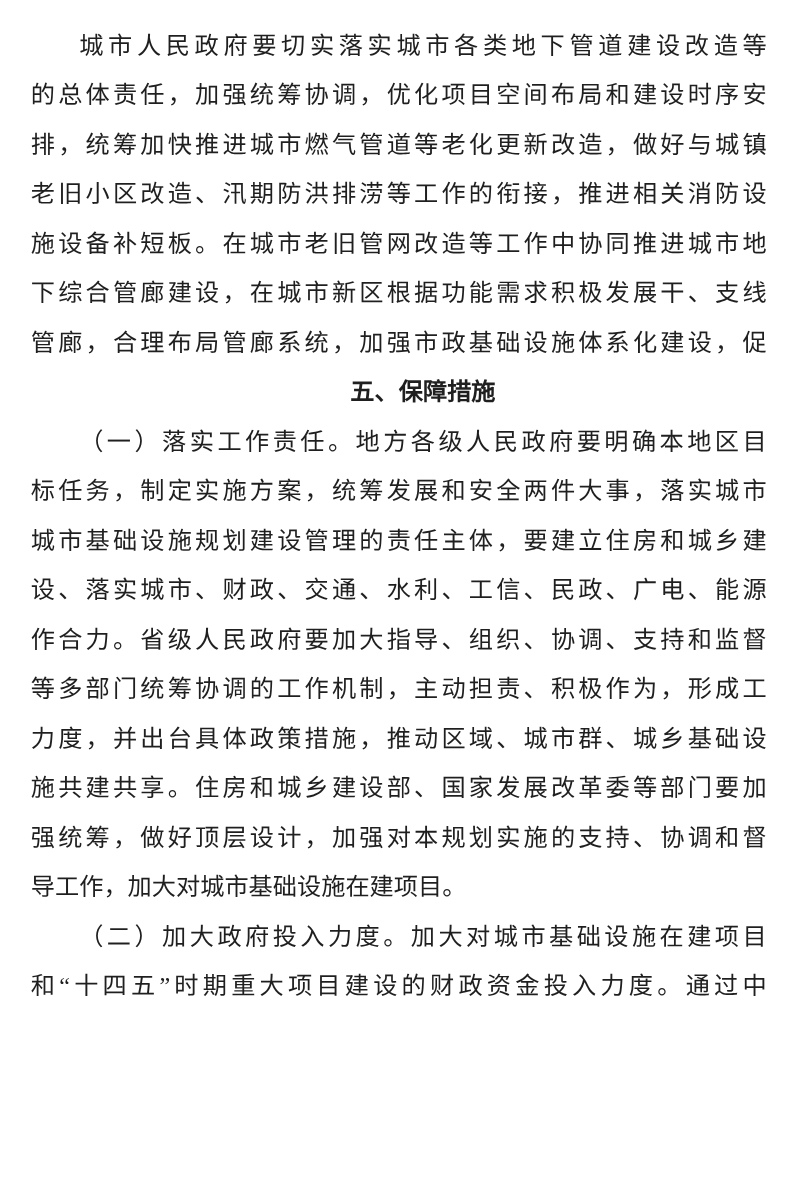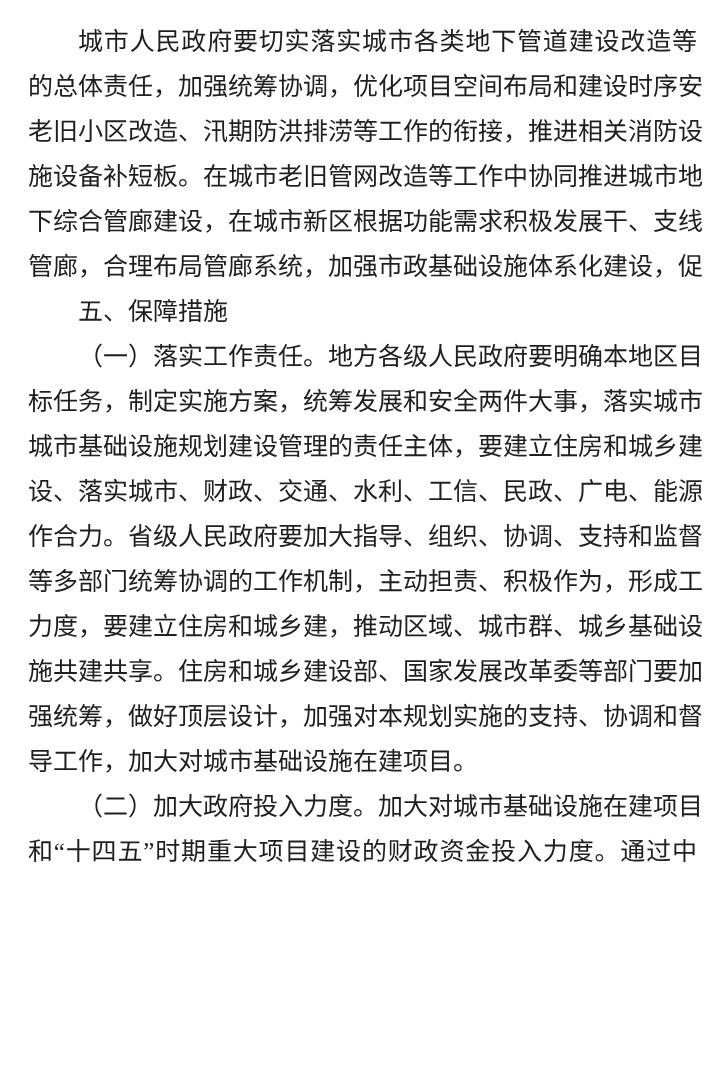--- a/index.html
+++ b/index.html
@@ -14,21 +14,21 @@
   .page {
     position: relative;
     width: 728px;
     height: 1076px;
     box-sizing: border-box;
     background: var(--page-bg);
     color: var(--text-color);
     padding: 19px 31px 0 28px;
     overflow: hidden;
     font-family: "Liberation Serif", "DejaVu Serif", serif;
-    font-size: 25px;
+    font-size: 22px;
   }
   .para {
     margin: 0;
     padding: 0;
   }
   .line {
     height: 45px;
     line-height: 45px;
     text-align: justify;
     text-align-last: justify;
@@ -41,48 +41,49 @@
     text-indent: 2em;
   }
   .line.no-stretch {
     text-align-last: left;
   }
   .heading-line {
     height: 45px;
     line-height: 45px;
     text-indent: 2em;
     font-family: "Liberation Sans", "DejaVu Sans", sans-serif;
-    font-weight: 400;
-    text-align: left;
+    font-weight: 700;
+    text-align: center;
   }
 </style>
 </head>
 <body>
 
 <div class="page">
 
   <div class="para">
     <div class="line indent">城市人民政府要切实落实城市各类地下管道建设改造等</div>
     <div class="line">的总体责任，加强统筹协调，优化项目空间布局和建设时序安</div>
+    <div class="line">排，统筹加快推进城市燃气管道等老化更新改造，做好与城镇</div>
     <div class="line">老旧小区改造、汛期防洪排涝等工作的衔接，推进相关消防设</div>
     <div class="line">施设备补短板。在城市老旧管网改造等工作中协同推进城市地</div>
     <div class="line">下综合管廊建设，在城市新区根据功能需求积极发展干、支线</div>
     <div class="line">管廊，合理布局管廊系统，加强市政基础设施体系化建设，促</div>
   </div>
 
   <div class="heading-line">五、保障措施</div>
 
   <div class="para">
     <div class="line indent">（一）落实工作责任。地方各级人民政府要明确本地区目</div>
     <div class="line">标任务，制定实施方案，统筹发展和安全两件大事，落实城市</div>
     <div class="line">城市基础设施规划建设管理的责任主体，要建立住房和城乡建</div>
     <div class="line">设、落实城市、财政、交通、水利、工信、民政、广电、能源</div>
     <div class="line">作合力。省级人民政府要加大指导、组织、协调、支持和监督</div>
     <div class="line">等多部门统筹协调的工作机制，主动担责、积极作为，形成工</div>
-    <div class="line">力度，要建立住房和城乡建，推动区域、城市群、城乡基础设</div>
+    <div class="line">力度，并出台具体政策措施，推动区域、城市群、城乡基础设</div>
     <div class="line">施共建共享。住房和城乡建设部、国家发展改革委等部门要加</div>
     <div class="line">强统筹，做好顶层设计，加强对本规划实施的支持、协调和督</div>
     <div class="line no-stretch">导工作，加大对城市基础设施在建项目。</div>
   </div>
 
   <div class="para">
     <div class="line indent">（二）加大政府投入力度。加大对城市基础设施在建项目</div>
     <div class="line">和“十四五”时期重大项目建设的财政资金投入力度。通过中</div>
   </div>
 

